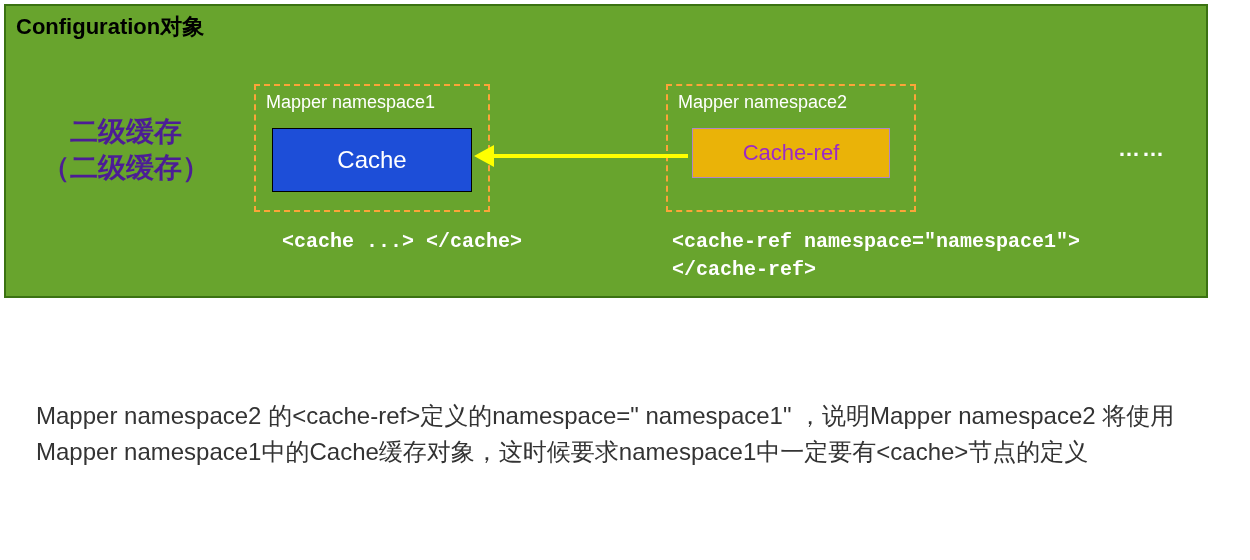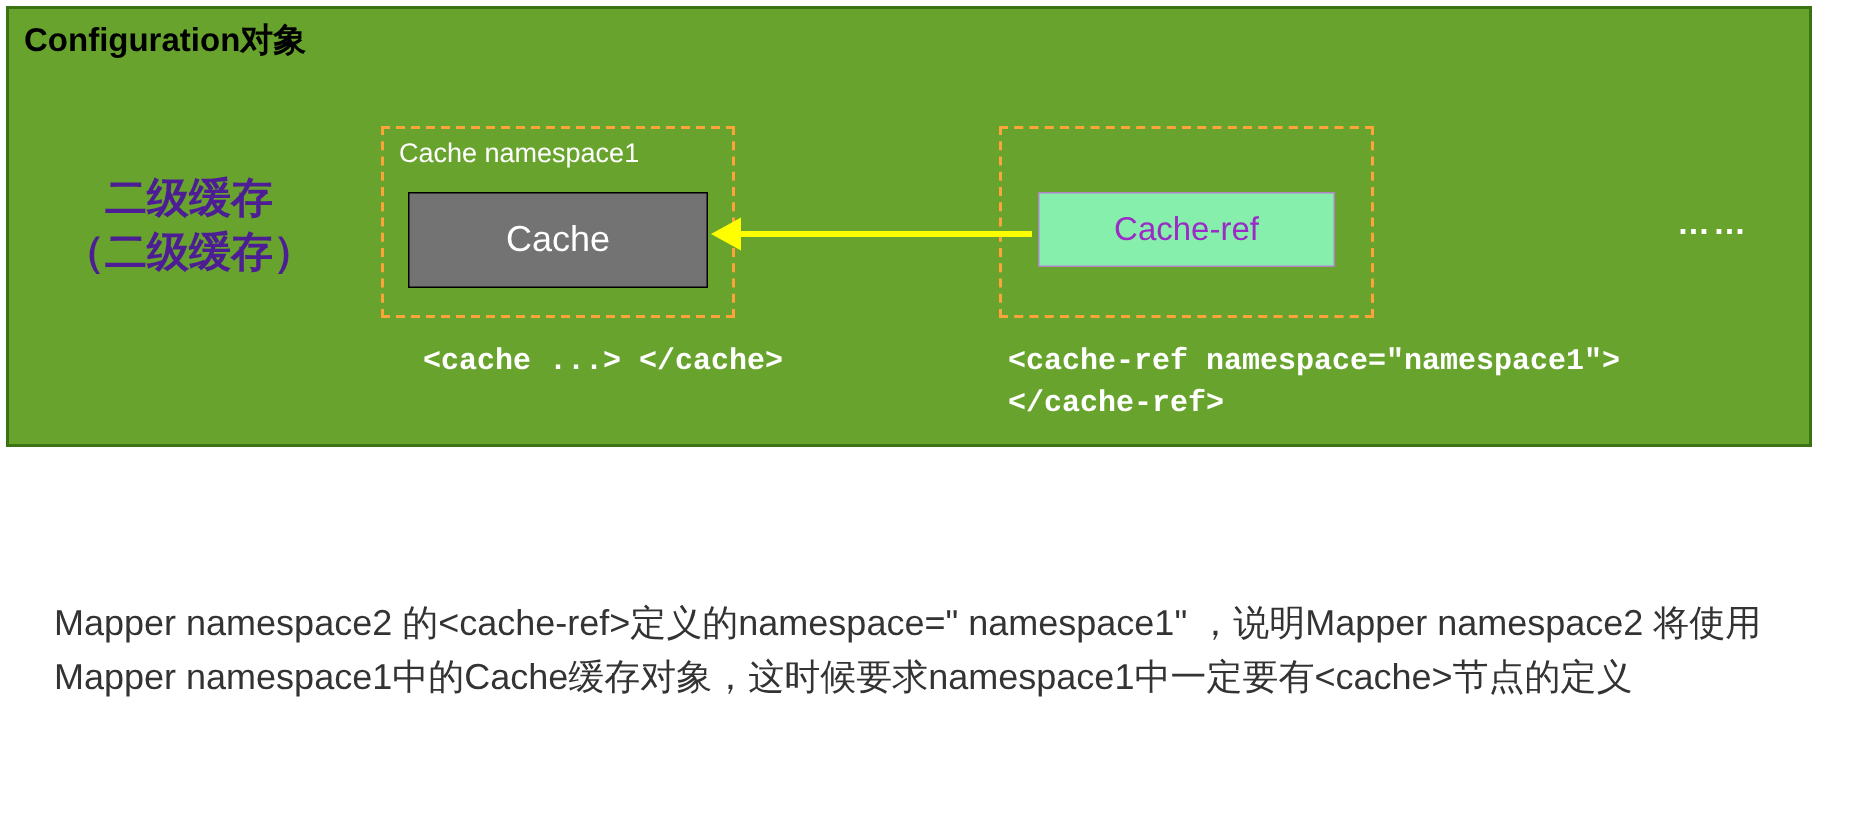--- a/index.html
+++ b/index.html
@@ -60,35 +60,35 @@
     color: #fff;
     font-size: 18px;
     font-family: Verdana, Arial, sans-serif;
   }
   .cache-box {
     position: absolute;
     top: 42px;
     left: 16px;
     right: 16px;
     height: 64px;
-    background: #737373;
+    background: #1d4ed8;
     border: 1px solid #000;
     color: #fff;
     font-size: 24px;
     display: flex;
     align-items: center;
     justify-content: center;
   }
   .cacheref-box {
     position: absolute;
     top: 42px;
     left: 24px;
     right: 24px;
     height: 50px;
-    background: #86efac;
+    background: #eab308;
     border: 1px solid #b085c7;
     color: #9c2ac7;
     font-size: 22px;
     display: flex;
     align-items: center;
     justify-content: center;
   }
   .code-under {
     position: absolute;
     color: #fff;
@@ -141,27 +141,28 @@
 
 <div class="diagram-container">
   <div class="title">Configuration对象</div>
 
   <div class="l2-cache-label">
     <span>二级缓存</span><br>
     <span>（二级缓存）</span>
   </div>
 
   <div class="ns-box ns1">
-    <div class="ns-label">Cache namespace1</div>
+    <div class="ns-label">Mapper namespace1</div>
     <div class="cache-box">
       <span>Cache</span>
     </div>
   </div>
 
   <div class="ns-box ns2">
+    <div class="ns-label">Mapper namespace2</div>
     <div class="cacheref-box">
       <span>Cache-ref</span>
     </div>
   </div>
 
   <div class="arrow"></div>
 
   <div class="code-under code1">&lt;cache ...&gt; &lt;/cache&gt;</div>
   <div class="code-under code2">&lt;cache-ref namespace="namespace1"&gt; &lt;/cache-ref&gt;</div>
 

